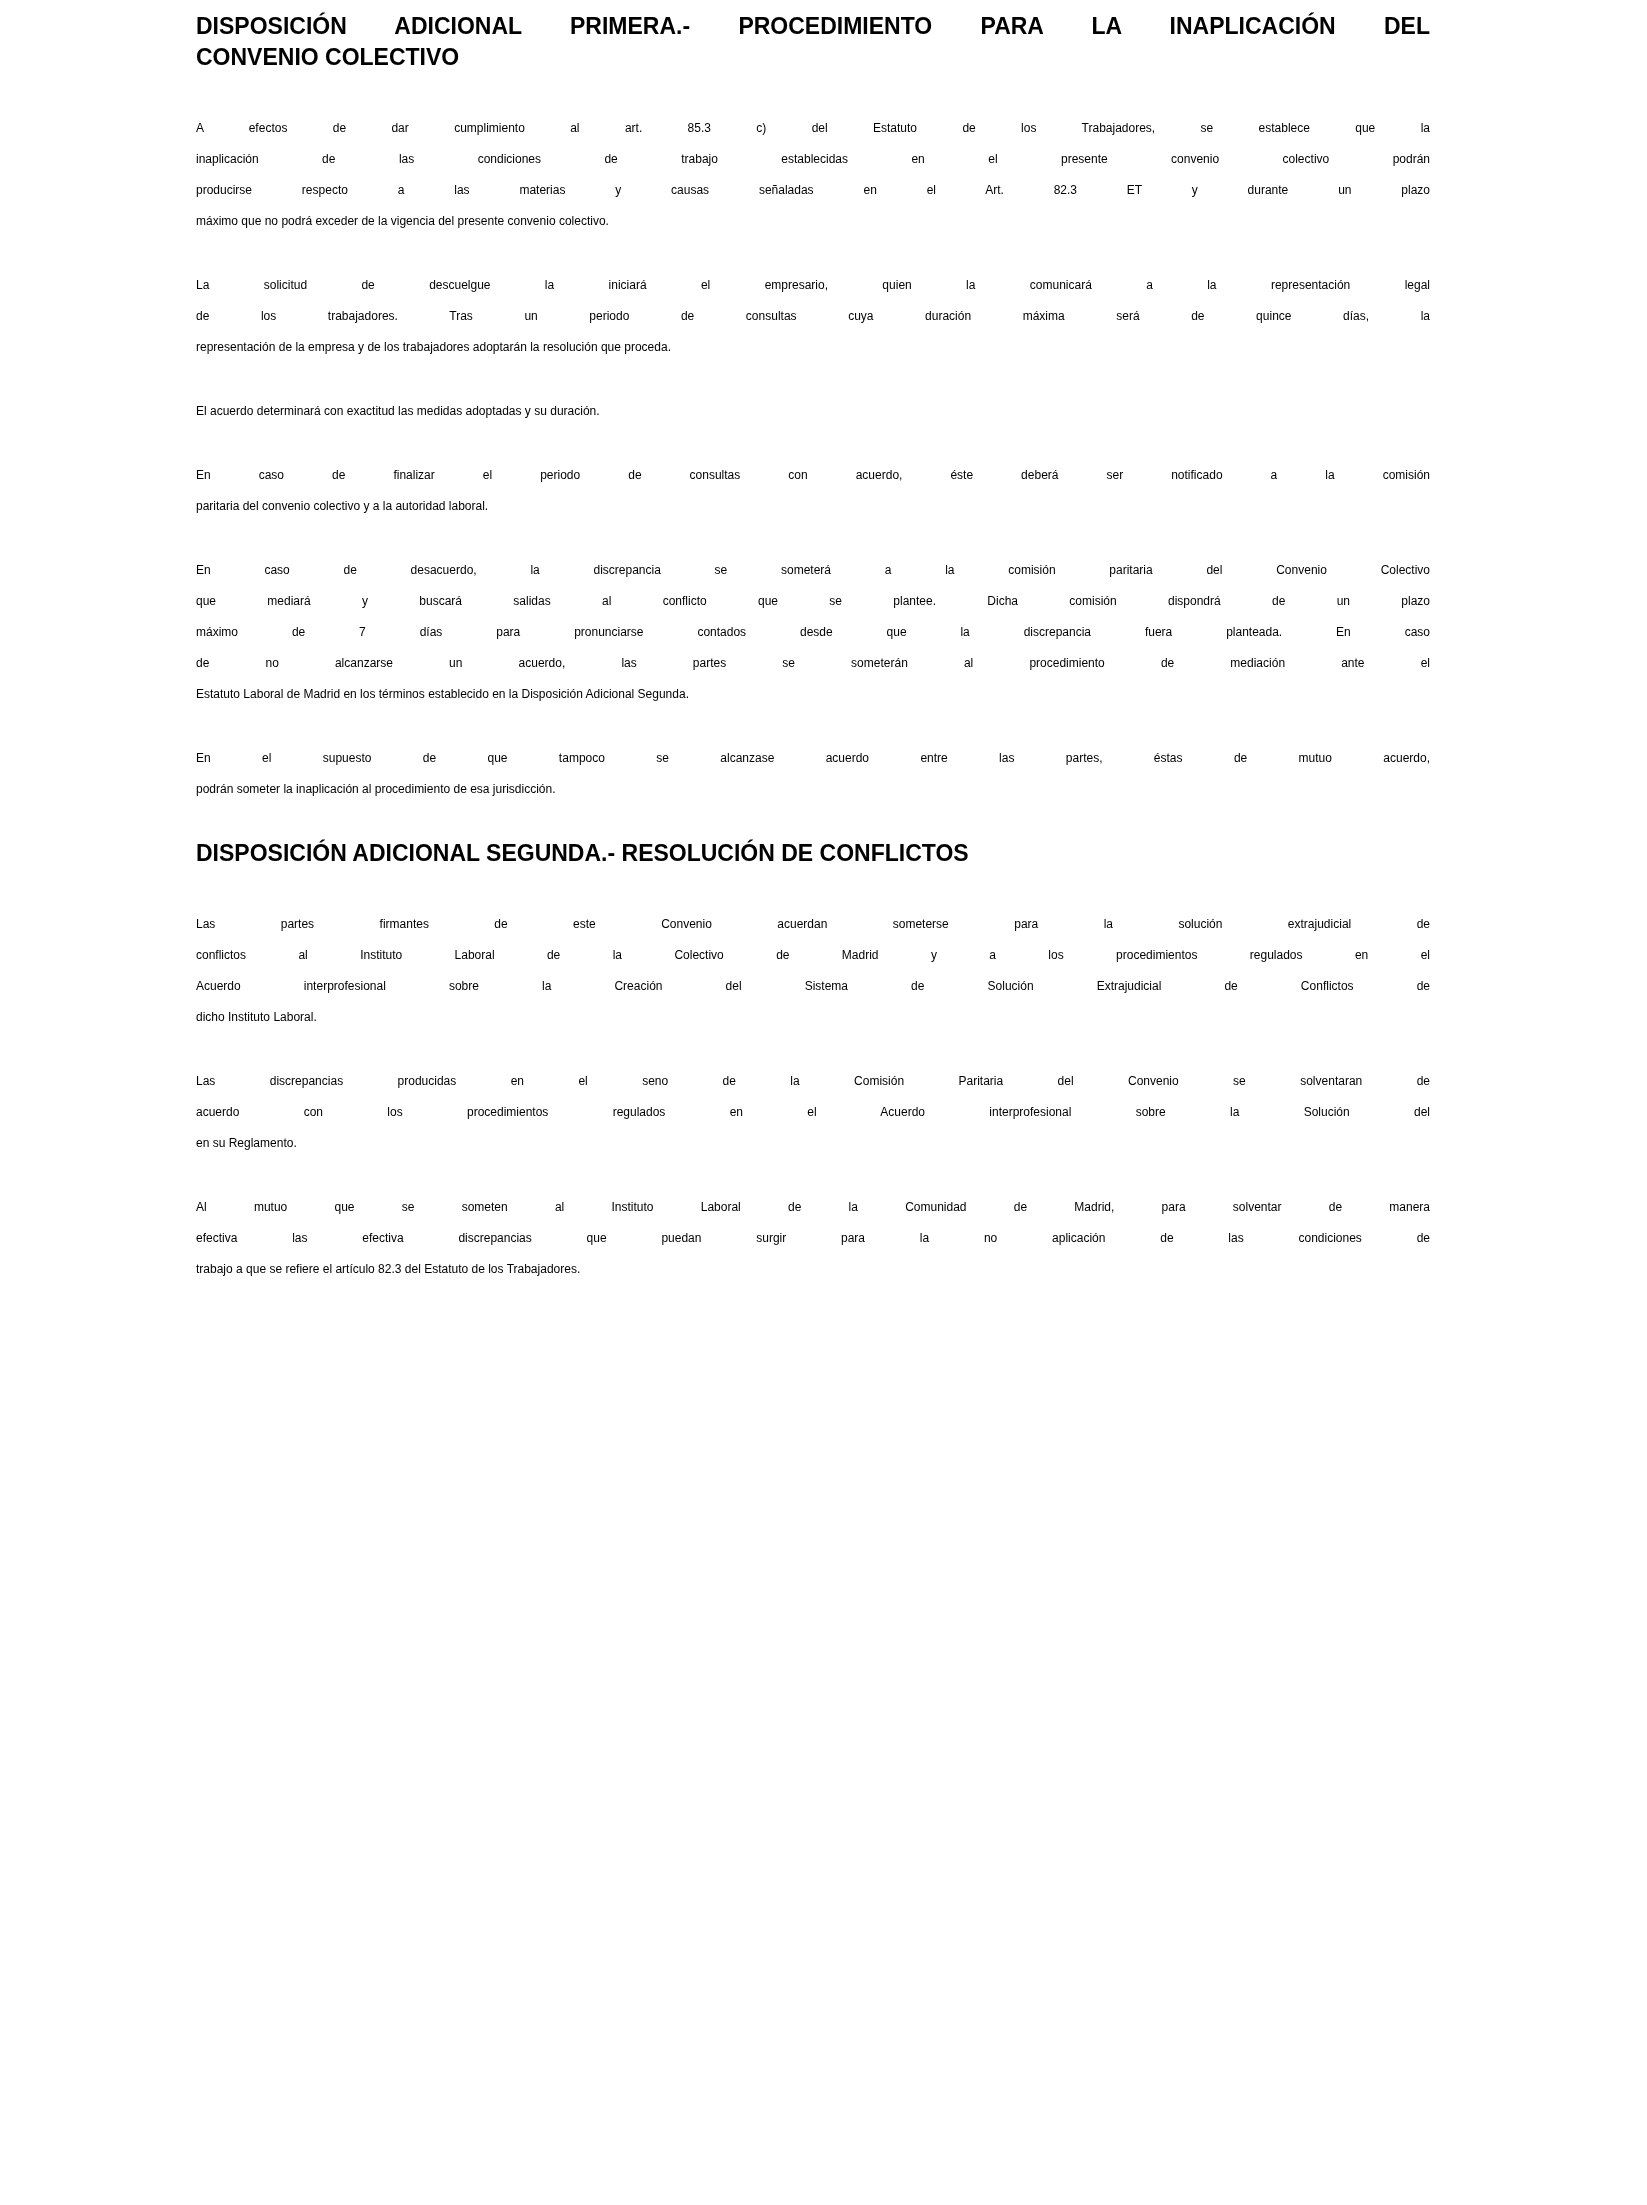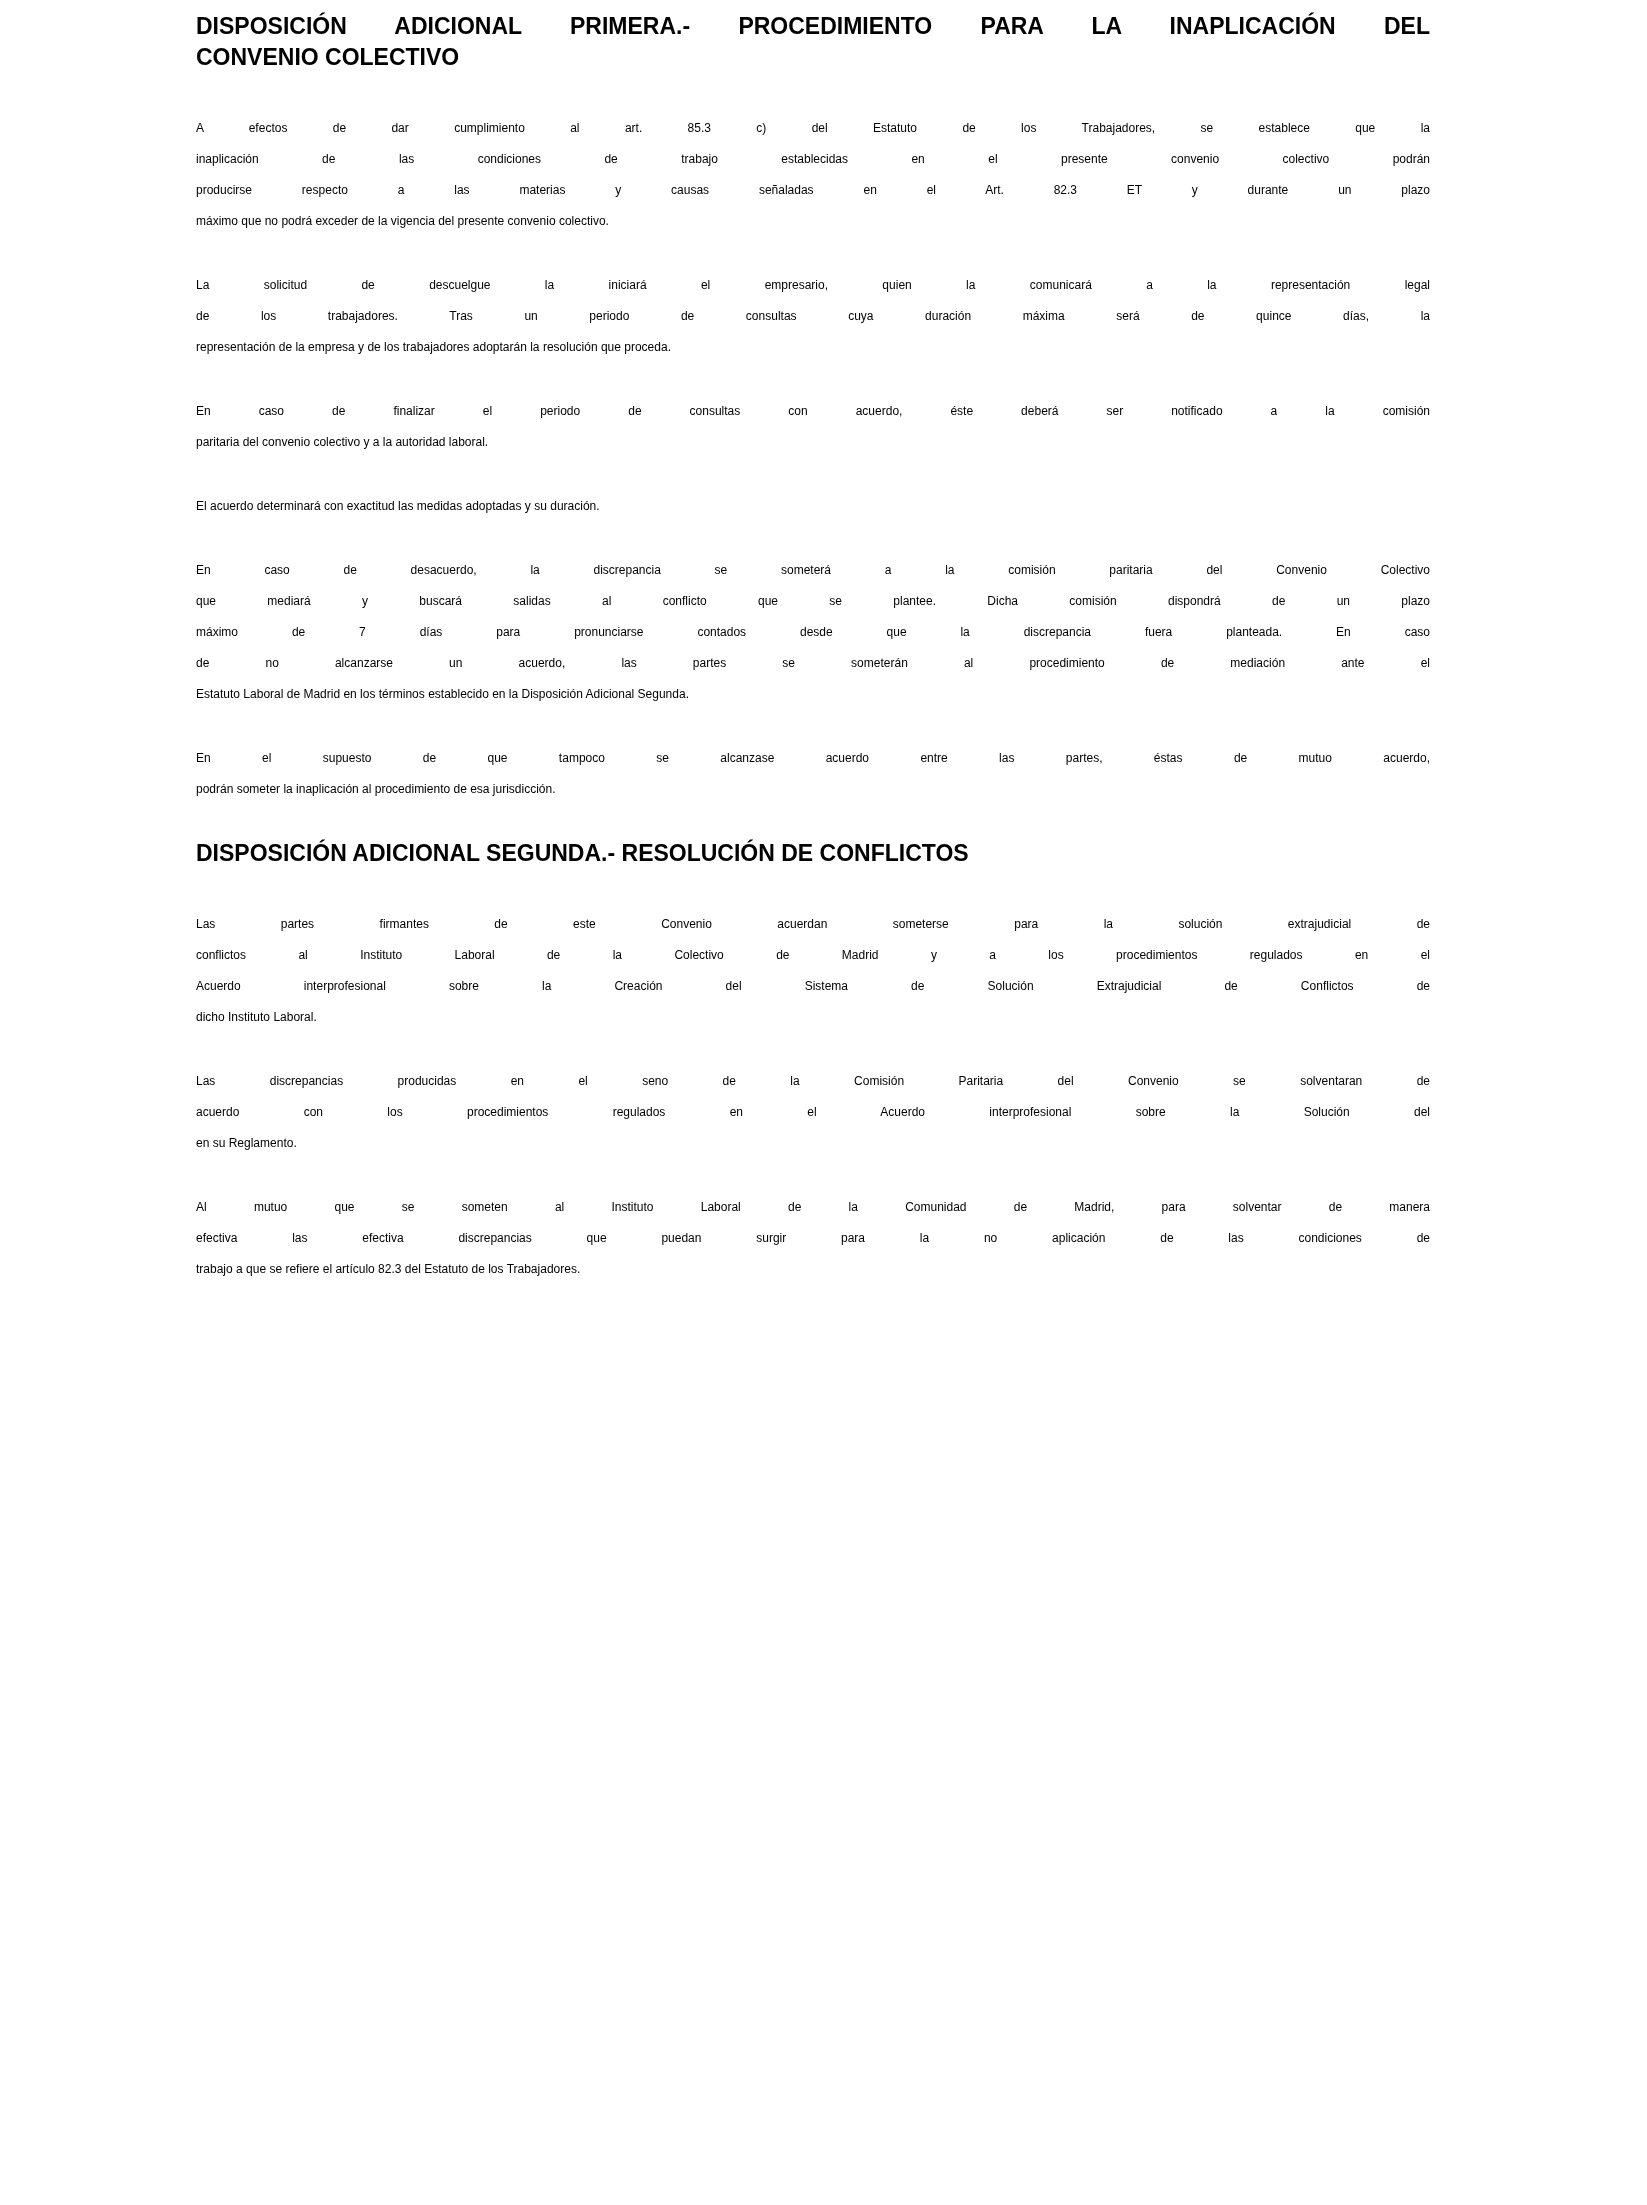--- a/index.html
+++ b/index.html
@@ -57,25 +57,25 @@
         <div class="line">inaplicación de las condiciones de trabajo establecidas en el presente convenio colectivo podrán</div>
         <div class="line">producirse respecto a las materias y causas señaladas en el Art. 82.3 ET y durante un plazo</div>
         <div class="line last">máximo que no podrá exceder de la vigencia del presente convenio colectivo.</div>
       </div>
       <div class="block paragraph">
         <div class="line">La solicitud de descuelgue la iniciará el empresario, quien la comunicará a la representación legal</div>
         <div class="line">de los trabajadores. Tras un periodo de consultas cuya duración máxima será de quince días, la</div>
         <div class="line last">representación de la empresa y de los trabajadores adoptarán la resolución que proceda.</div>
       </div>
       <div class="block paragraph">
+        <div class="line last">El acuerdo determinará con exactitud las medidas adoptadas y su duración.</div>
+      </div>
+      <div class="block paragraph">
         <div class="line">En caso de finalizar el periodo de consultas con acuerdo, éste deberá ser notificado a la comisión</div>
         <div class="line last">paritaria del convenio colectivo y a la autoridad laboral.</div>
-      </div>
-      <div class="block paragraph">
-        <div class="line last">El acuerdo determinará con exactitud las medidas adoptadas y su duración.</div>
       </div>
       <div class="block paragraph">
         <div class="line">En caso de desacuerdo, la discrepancia se someterá a la comisión paritaria del Convenio Colectivo</div>
         <div class="line">que mediará y buscará salidas al conflicto que se plantee. Dicha comisión dispondrá de un plazo</div>
         <div class="line">máximo de 7 días para pronunciarse contados desde que la discrepancia fuera planteada. En caso</div>
         <div class="line">de no alcanzarse un acuerdo, las partes se someterán al procedimiento de mediación ante el</div>
         <div class="line last">Estatuto Laboral de Madrid en los términos establecido en la Disposición Adicional Segunda.</div>
       </div>
       <div class="block paragraph">
         <div class="line">En el supuesto de que tampoco se alcanzase acuerdo entre las partes, éstas de mutuo acuerdo,</div>

